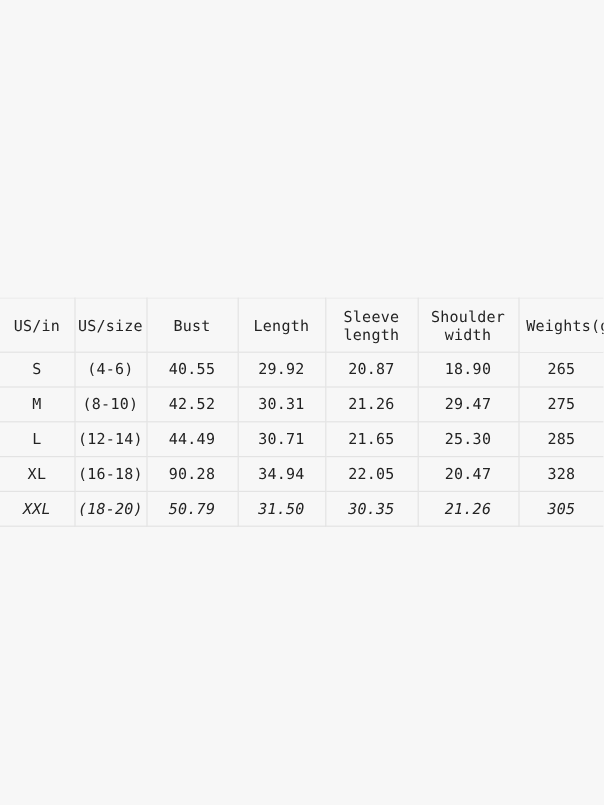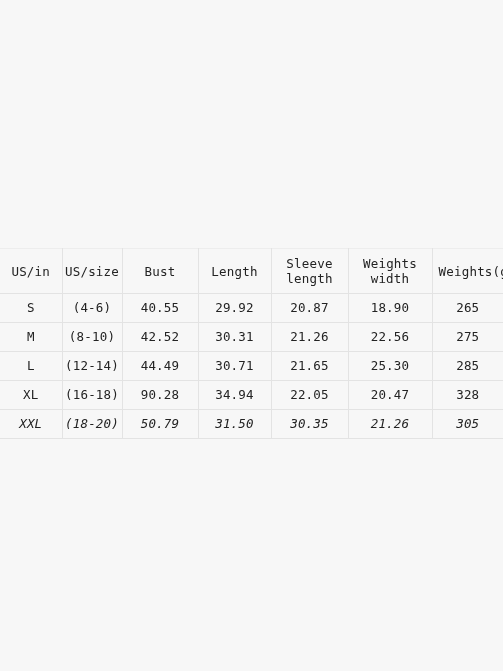--- a/index.html
+++ b/index.html
@@ -122,21 +122,21 @@
           <span class="hdr-line">Bust</span>
         </th>
         <th>
           <span class="hdr-line">Length</span>
         </th>
         <th>
           <span class="hdr-line">Sleeve</span>
           <span class="hdr-line">length</span>
         </th>
         <th>
-          <span class="hdr-line">Weights</span>
+          <span class="hdr-line">Shoulder</span>
           <span class="hdr-line">width</span>
         </th>
         <th class="weights-header">
           <span class="hdr-line">Weights(g)</span>
         </th>
       </tr>
     </thead>
     <tbody>
       <tr>
         <td>S</td>
@@ -146,21 +146,21 @@
         <td>20.87</td>
         <td>18.90</td>
         <td>265</td>
       </tr>
       <tr>
         <td>M</td>
         <td>(8-10)</td>
         <td>42.52</td>
         <td>30.31</td>
         <td>21.26</td>
-        <td>22.56</td>
+        <td>29.47</td>
         <td>275</td>
       </tr>
       <tr>
         <td>L</td>
         <td>(12-14)</td>
         <td>44.49</td>
         <td>30.71</td>
         <td>21.65</td>
         <td>25.30</td>
         <td>285</td>

